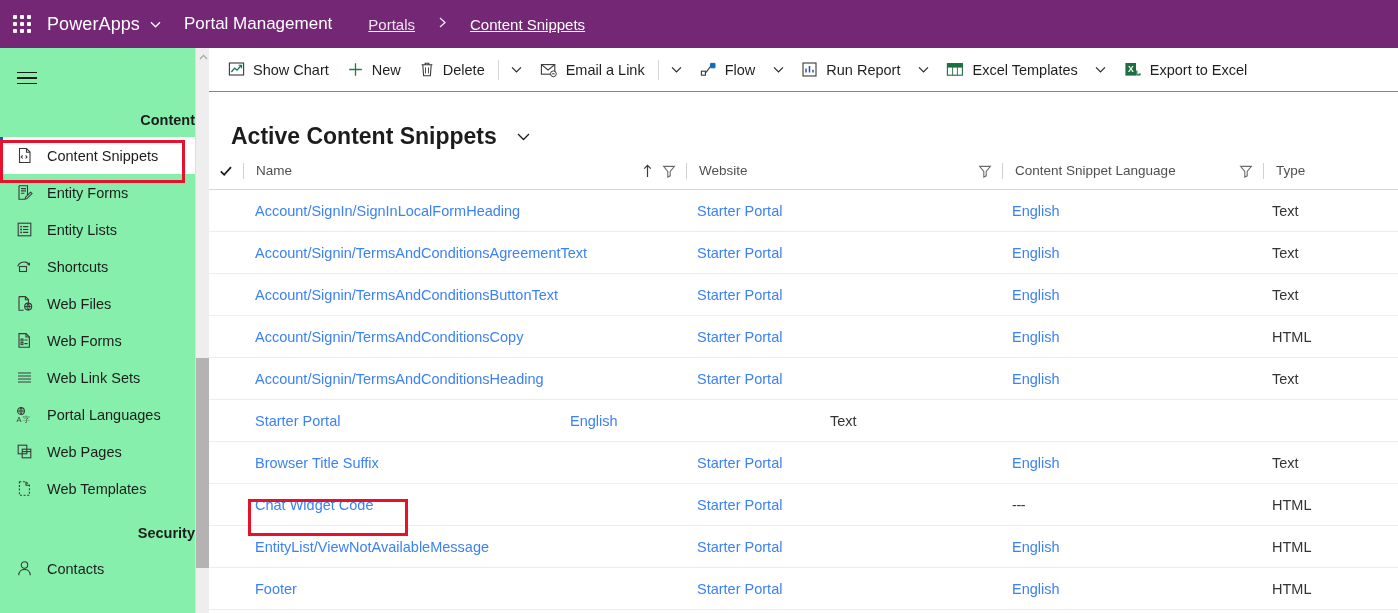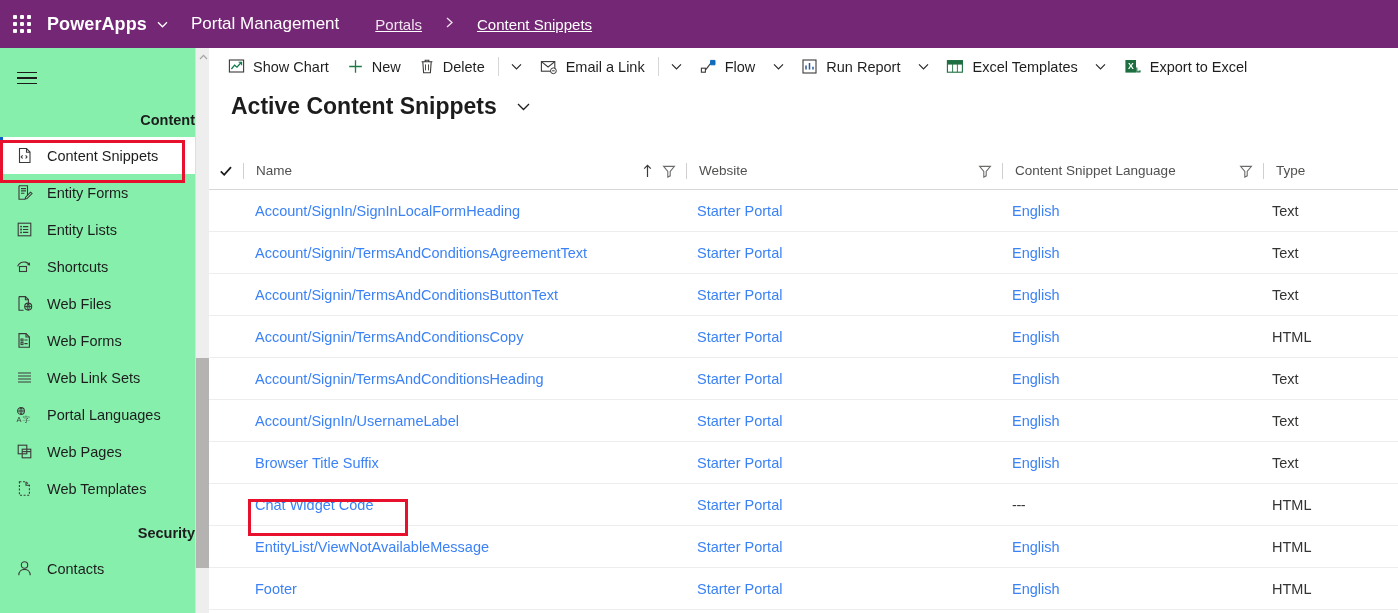--- a/index.html
+++ b/index.html
@@ -22,21 +22,21 @@
     width: 18px; height: 18px;
     margin-left: 13px; margin-right: 16px;
     display: grid;
     grid-template-columns: repeat(3, 4px);
     grid-template-rows: repeat(3, 4px);
     gap: 3px;
     cursor: pointer;
   }
   .waffle i { display: block; width: 4px; height: 4px; background: #ffffff; border-radius: 1px; }
   .brand {
-    font-size: 18px; font-weight: bold; letter-spacing: .1px;
+    font-size: 18px; font-weight: normal; letter-spacing: .1px;
     color: #ffffff; cursor: pointer;
   }
   .brand-chev {
     margin-left: 9px; margin-right: 22px;
     display: inline-block; cursor: pointer;
   }
   .app-name { font-size: 17px; color: #ffffff; font-weight: normal; }
   .breadcrumb {
     margin-left: 36px;
     display: flex; align-items: flex-start; gap: 22px;
@@ -115,41 +115,41 @@
     width: 14px; height: 210px;
     background: #b5b3b2;
     cursor: pointer;
   }
 
   
   .cmdbar {
     position: absolute; top: 48px; left: 209px;
     width: 1189px; height: 44px;
     background: #ffffff;
-    border-bottom: 7px solid #d946ef;
+    border-bottom: 1px solid #d946ef;
     display: flex; align-items: center;
     padding-left: 10px;
     overflow: hidden;
   }
   .cmd {
     display: flex; align-items: center;
     height: 44px; padding: 0 9px;
     font-size: 14.5px; color: #1f1f1f;
     cursor: pointer; white-space: nowrap;
   }
   .cmd .ci { margin-right: 8px; display: flex; align-items: center; }
   .cmd-chev {
     display: flex; align-items: center; justify-content: center;
     height: 44px; width: 28px; cursor: pointer; color: #2a2a2a;
   }
   .cmd-sep { width: 1px; height: 20px; background: #d8d6d4; margin: 0 4px; }
 
   
   .viewhdr {
-    position: absolute; top: 76px; left: 209px;
+    position: absolute; top: 106px; left: 209px;
     width: 1189px; height: 60px;
     background: #ffffff;
     display: flex; align-items: center;
     padding-left: 22px;
   }
   .view-title { font-size: 23px; font-weight: bold; color: #1c1c1c; cursor: pointer; }
   .view-chev { margin-left: 18px; cursor: pointer; display: flex; align-items: center; }
 
   
   .grid { position: absolute; top: 152px; left: 209px; width: 1189px; height: 461px; background: #ffffff; }
@@ -631,23 +631,20 @@
     <div class="cell col-lang">
         <span class="lnk">English</span>
       </div>
     <div class="cell col-type">
         <span class="plain">Text</span>
       </div>
   </div>
 
   <div class="grow">
     <div class="chk-cell"></div>
-    <div class="cell col-name">
-        <span class="lnk">Account/SignIn/UsernameLabel</span>
-      </div>
     <div class="cell col-site">
         <span class="lnk">Starter Portal</span>
       </div>
     <div class="cell col-lang">
         <span class="lnk">English</span>
       </div>
     <div class="cell col-type">
         <span class="plain">Text</span>
       </div>
   </div>

